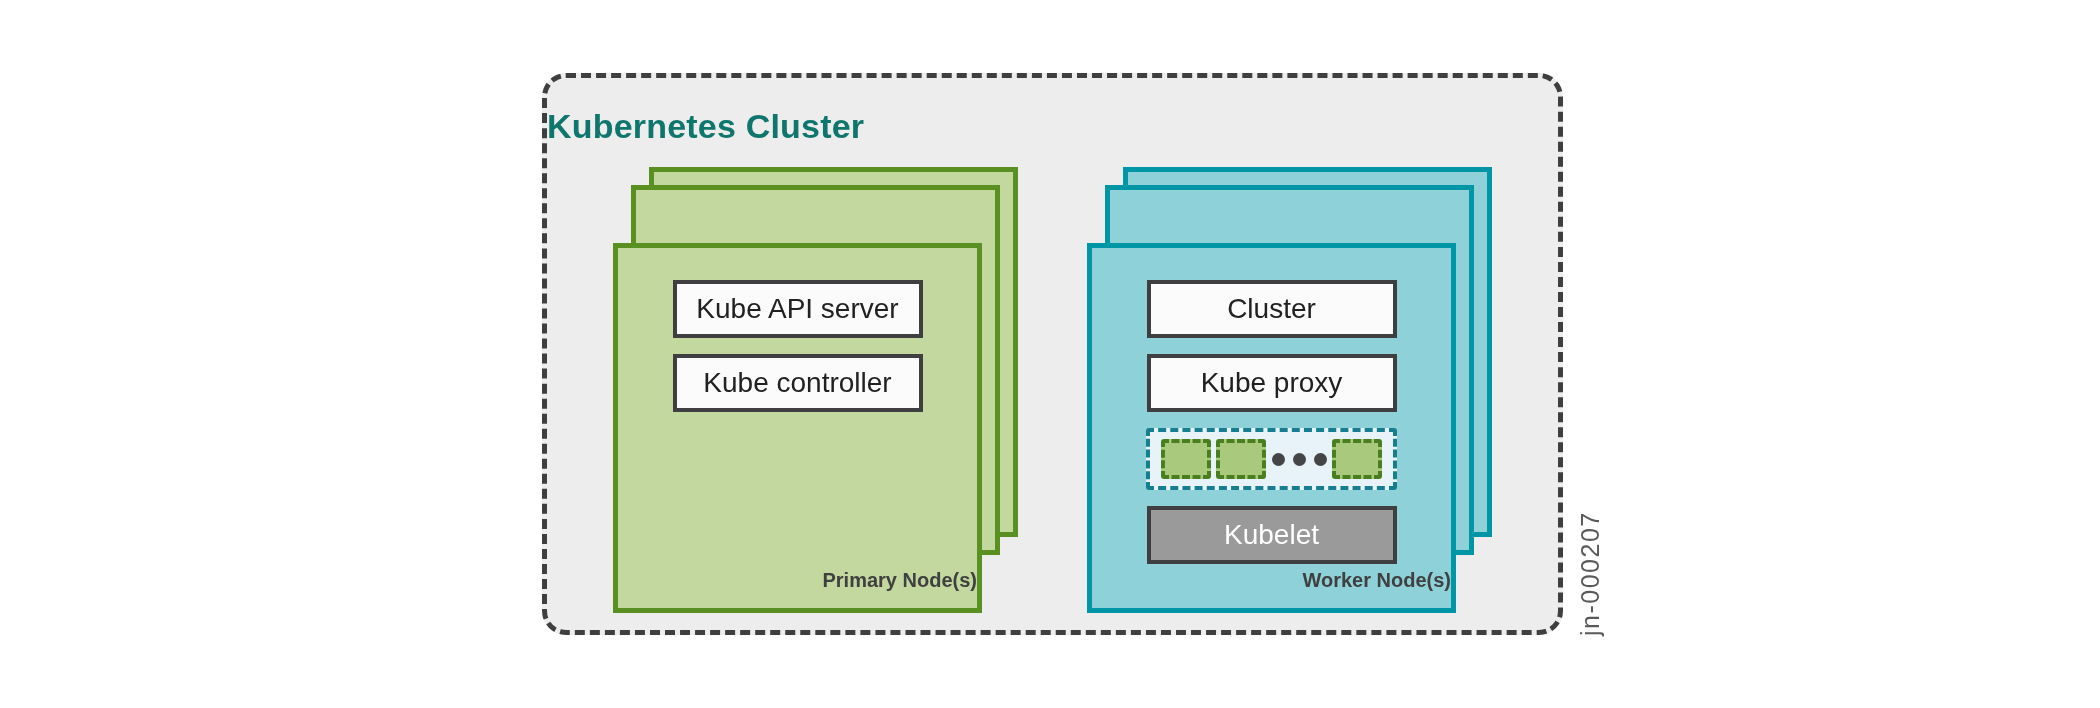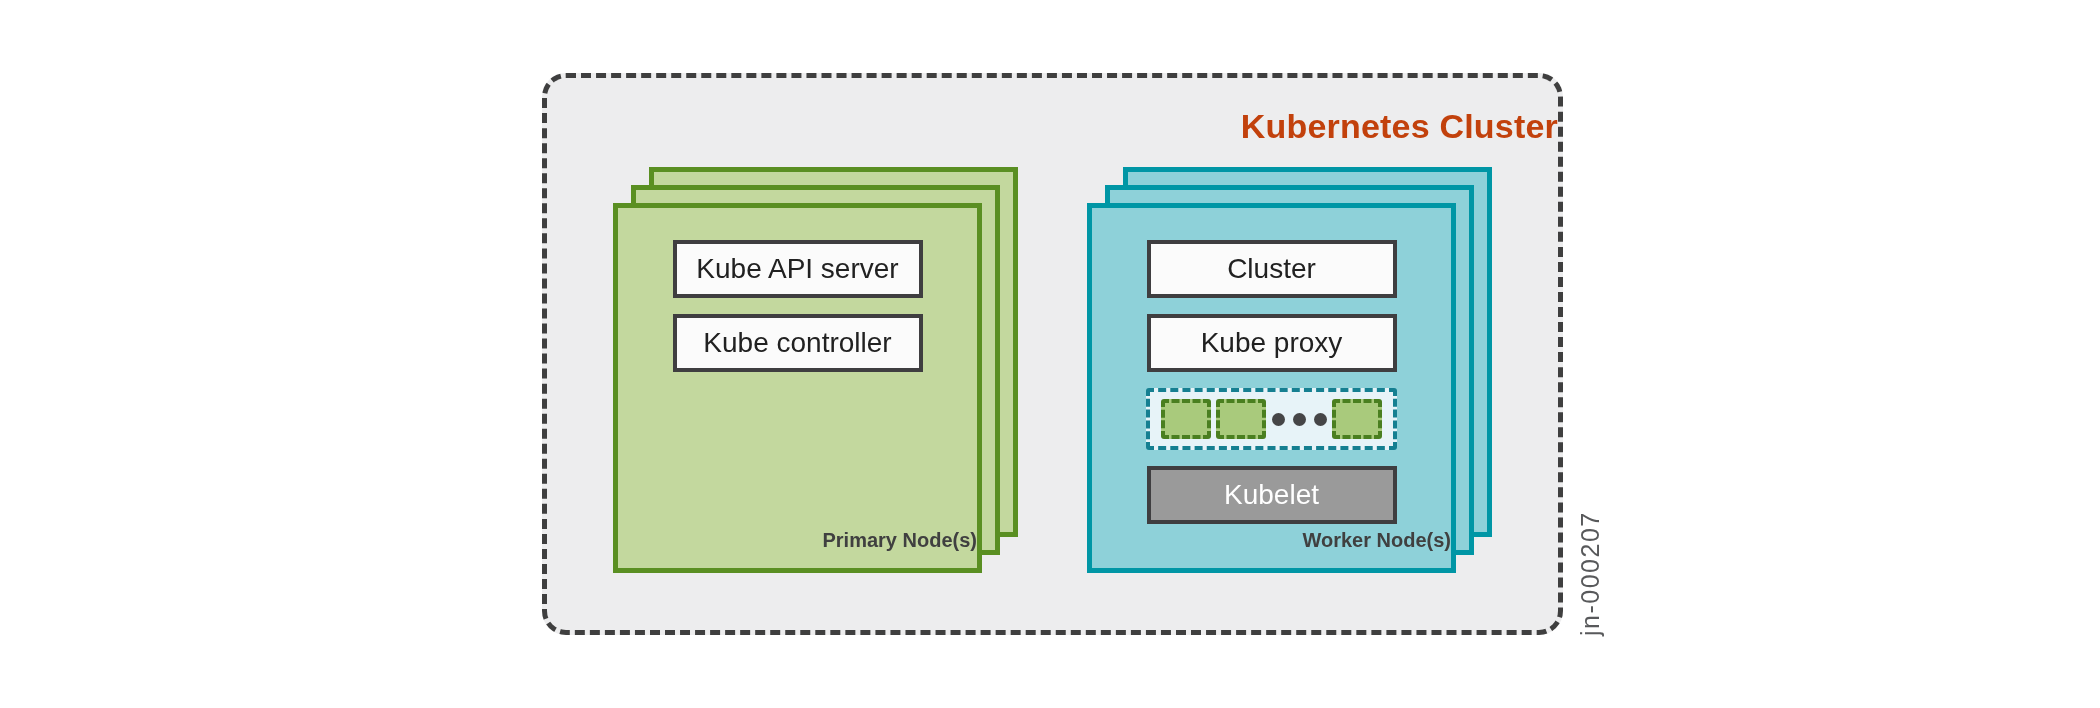--- a/index.html
+++ b/index.html
@@ -11,42 +11,42 @@
   .canvas{position:relative;width:2100px;height:708px;}
 
   
   .cluster{
     position:absolute;left:542px;top:73px;width:1021px;height:562px;
     box-sizing:border-box;background:#EDEDEE;
     border:5px dashed #3F3F3F;border-radius:24px;
   }
   .cluster-title{
     position:absolute;left:0;right:0;top:29px;
-    text-align:right;font-size:34px;font-weight:bold;color:#c2410c;
+    text-align:left;font-size:34px;font-weight:bold;color:#0f766e;
     letter-spacing:.2px;
   }
 
   
   .card{
     position:absolute;width:369px;height:370px;box-sizing:border-box;
     border-style:solid;border-width:5px;
   }
   .card.green{background:#C3D89E;border-color:#5A8F22;}
   .card.teal{background:#8ED1D9;border-color:#0096A5;}
 
   .g-back{left:649px;top:167px;}
   .g-mid{left:631px;top:185px;}
   .g-front{left:613px;top:203px;}
   .t-back{left:1123px;top:167px;}
   .t-mid{left:1105px;top:185px;}
   .t-front{left:1087px;top:203px;}
 
   .card.front{
     display:flex;flex-direction:column;align-items:center;
-    padding-top:32px;row-gap:16px;
+    padding-top:32px;row-gap:16px;margin-top:40px;
   }
 
   .component-box{
     width:250px;height:58px;box-sizing:border-box;flex:0 0 auto;
     background:#FBFBFB;border:4px solid #3F3E40;
     display:flex;align-items:center;justify-content:center;
     font-size:28px;color:#212121;white-space:nowrap;
   }
 
   .storage-box{

